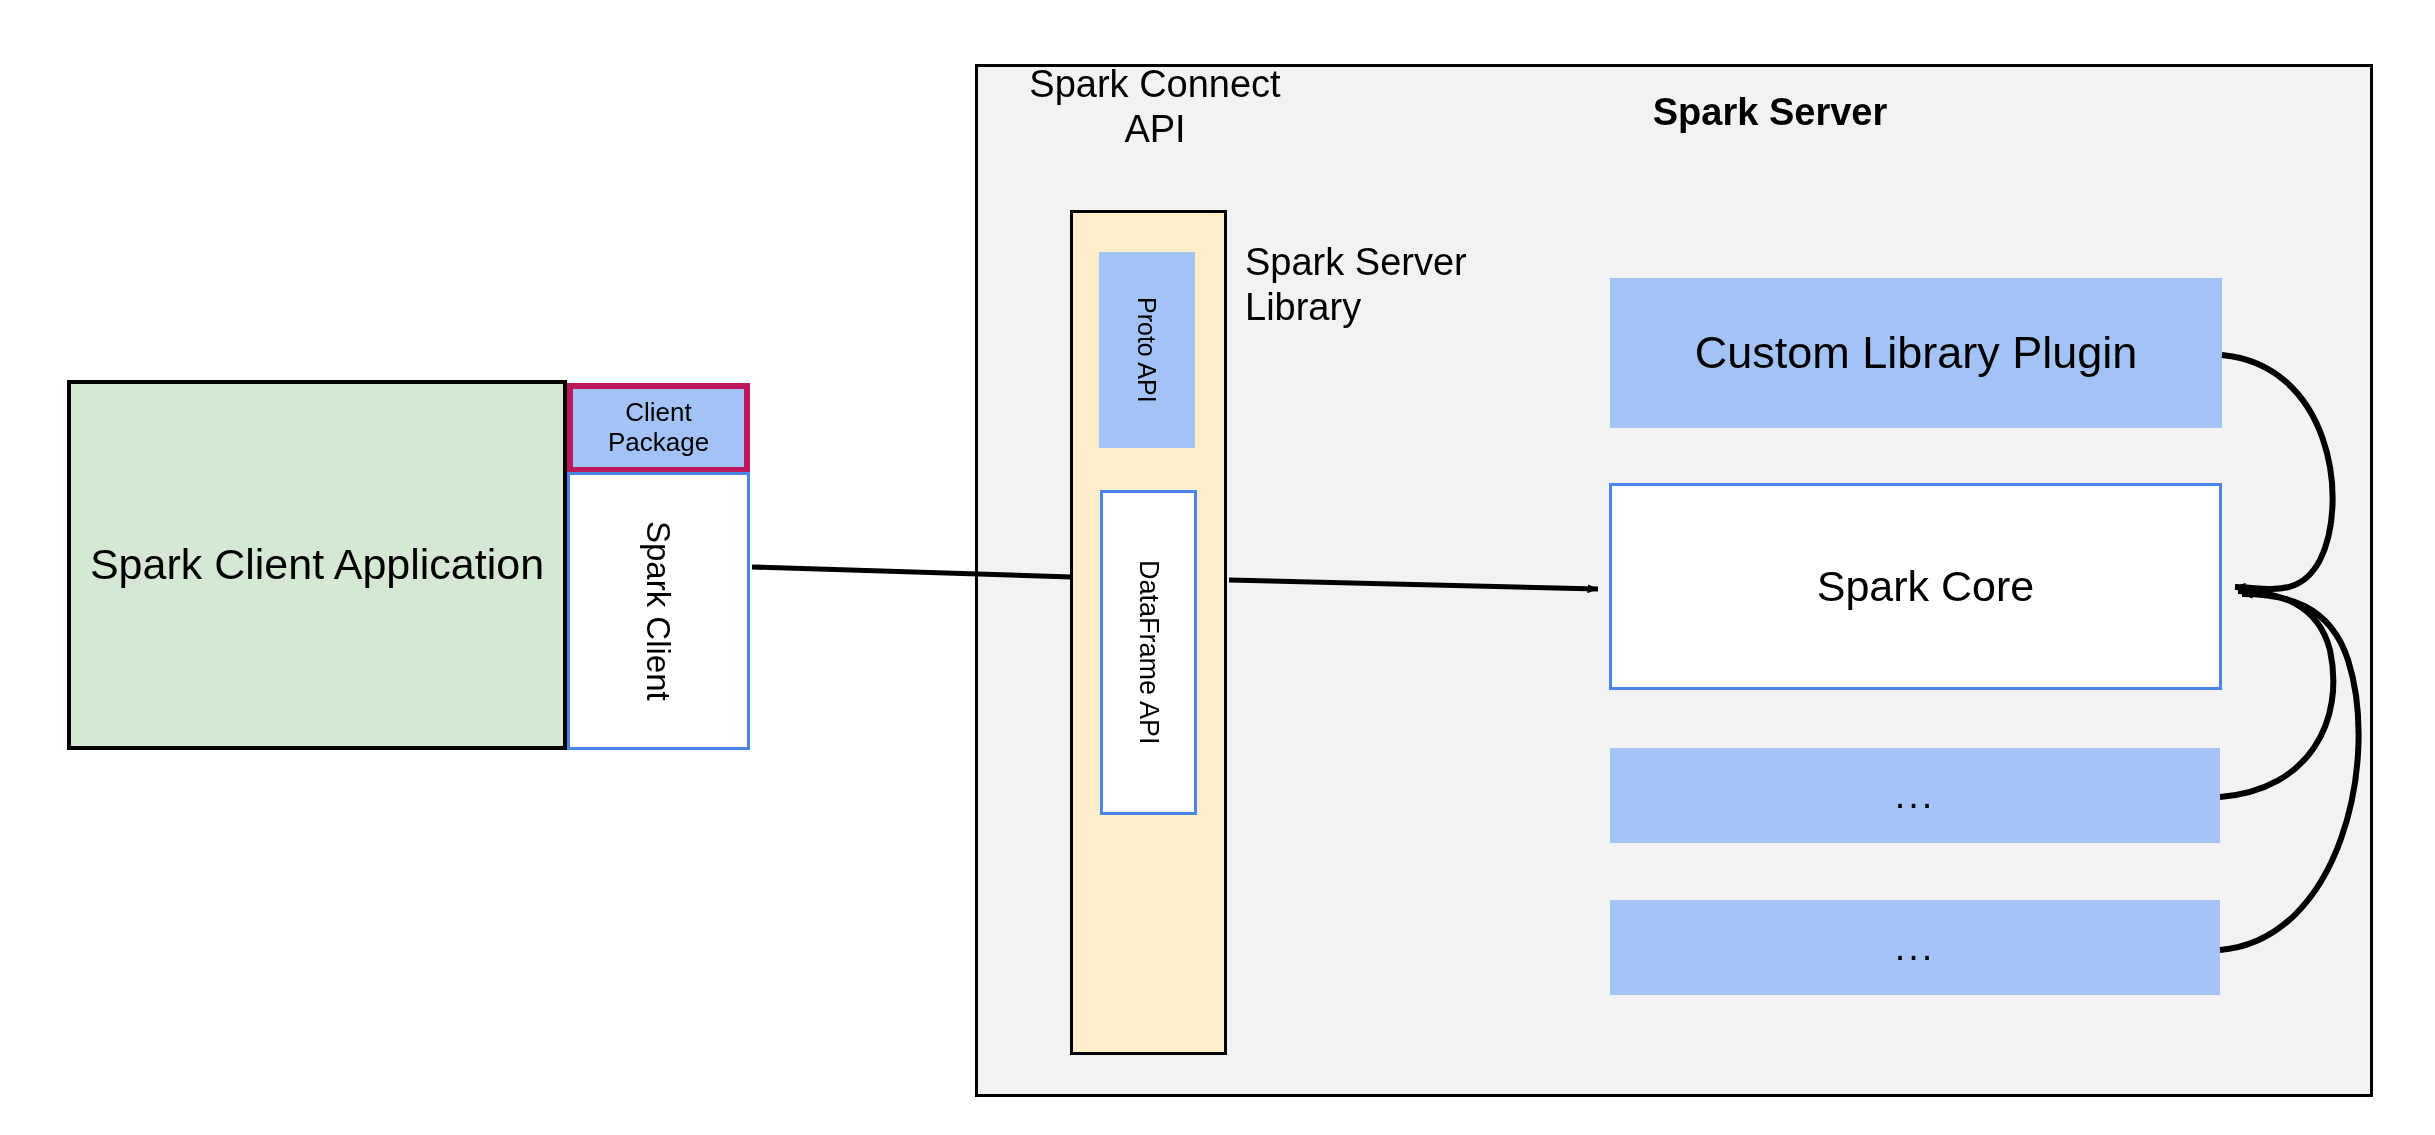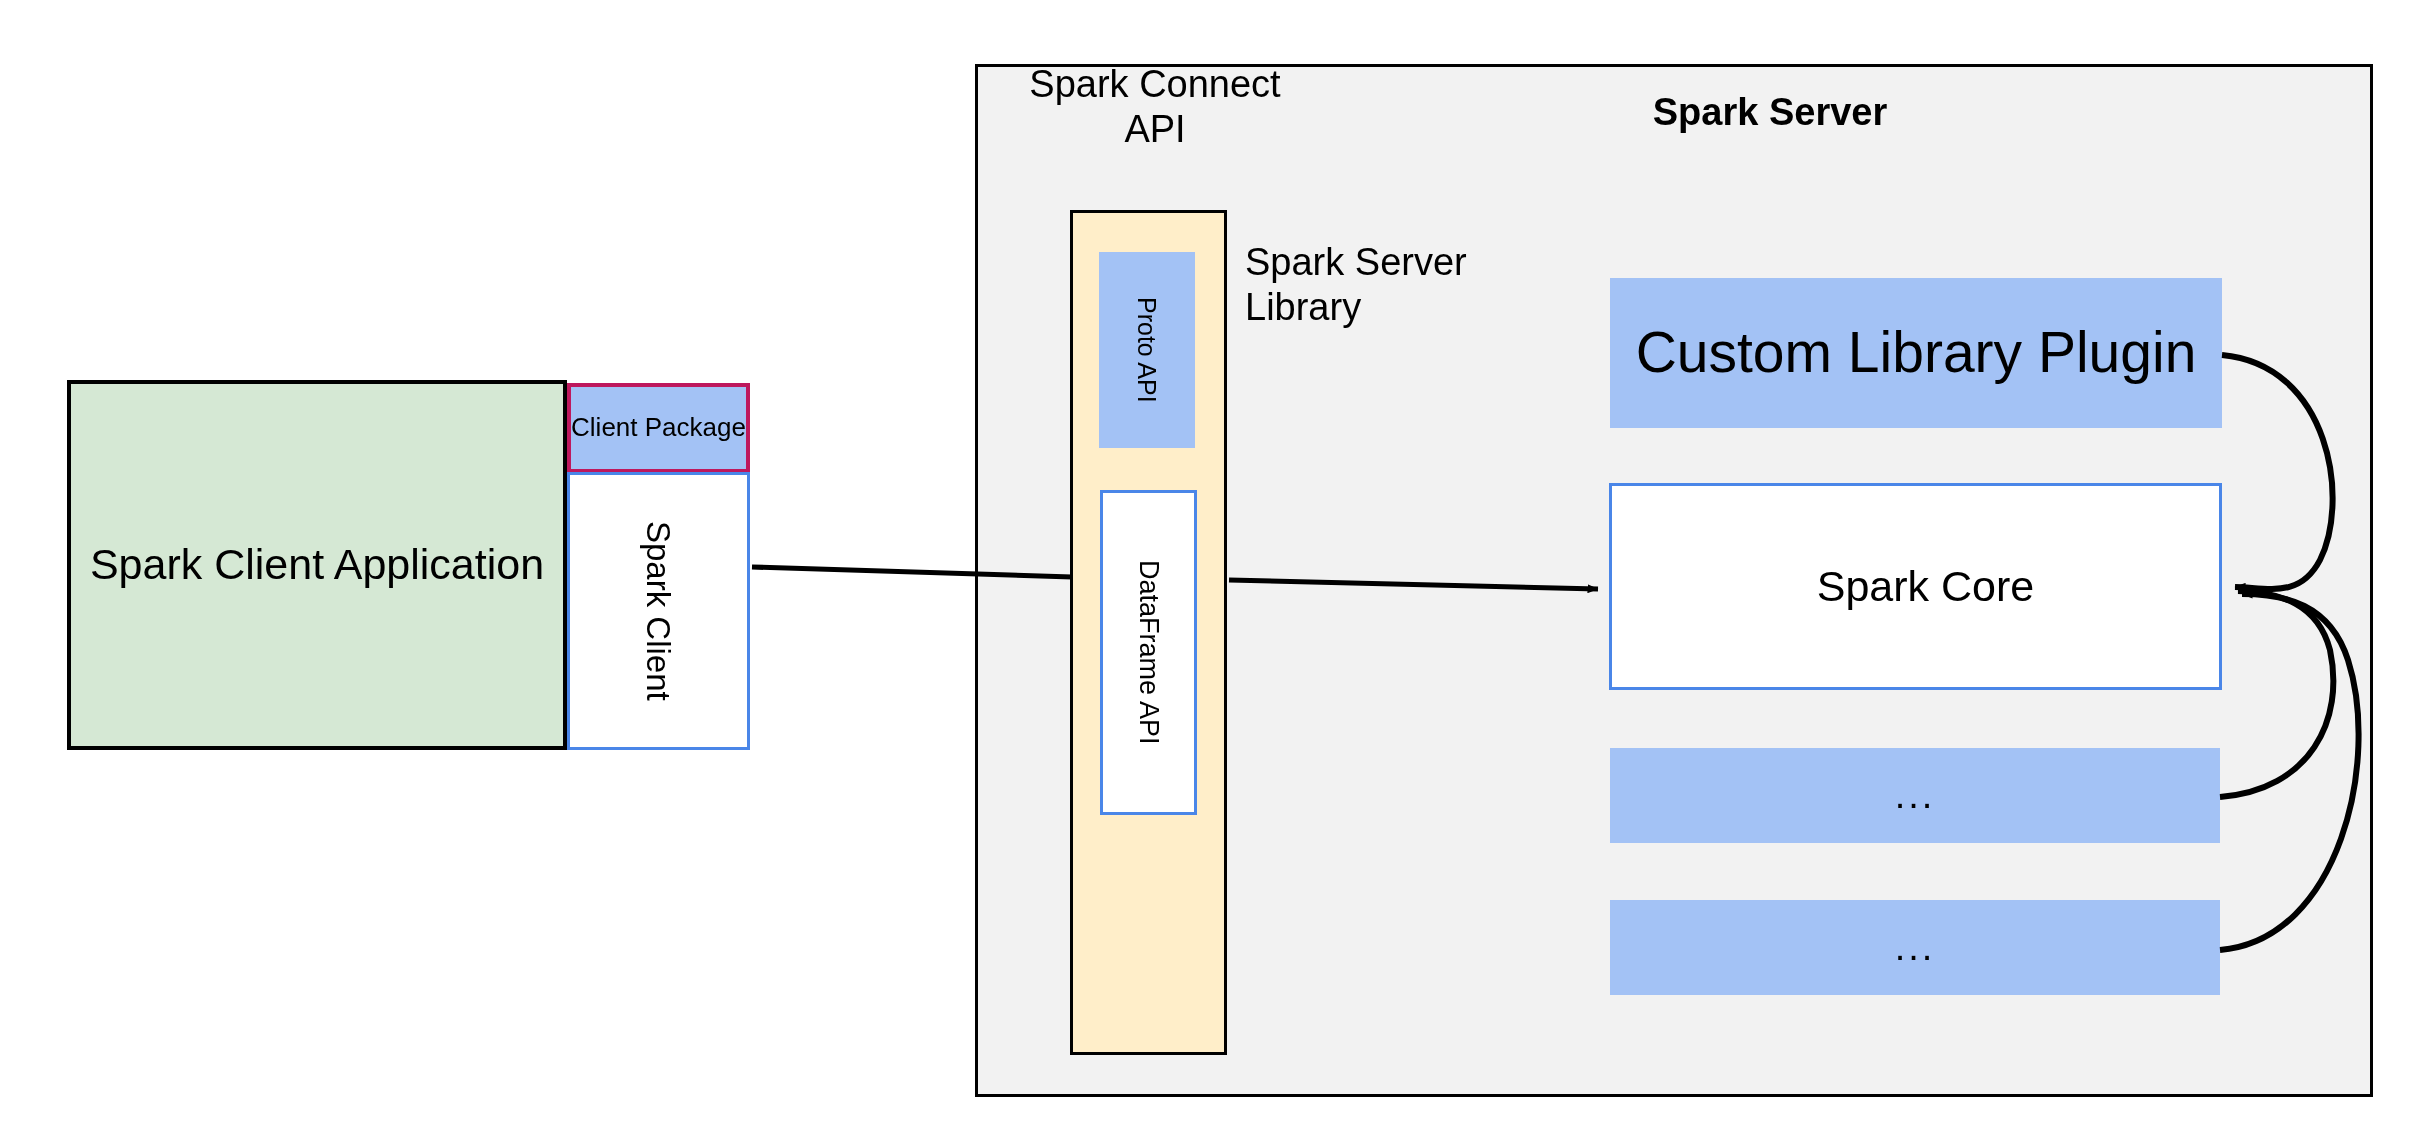--- a/index.html
+++ b/index.html
@@ -51,21 +51,21 @@
     font-size: 43px;
   }
 
   
   #client-package {
     left: 567px;
     top: 383px;
     width: 183px;
     height: 90px;
     background: #a3c2f5;
-    border: 4px solid #be185d;
+    border: 6px solid #be185d;
     font-size: 26px;
     font-family: "Liberation Sans", sans-serif;
     text-align: center;
   }
 
   
   #spark-client {
     left: 567px;
     top: 472px;
     width: 183px;
@@ -103,21 +103,21 @@
     font-size: 27px;
   }
 
   
   #custom-plugin {
     left: 1610px;
     top: 278px;
     width: 612px;
     height: 150px;
     background: #a3c2f5;
-    font-size: 57px;
+    font-size: 45px;
   }
   #spark-core {
     left: 1609px;
     top: 483px;
     width: 613px;
     height: 207px;
     background: #ffffff;
     border: 3px solid #4a86e8;
     font-size: 43px;
     padding-left: 20px;

